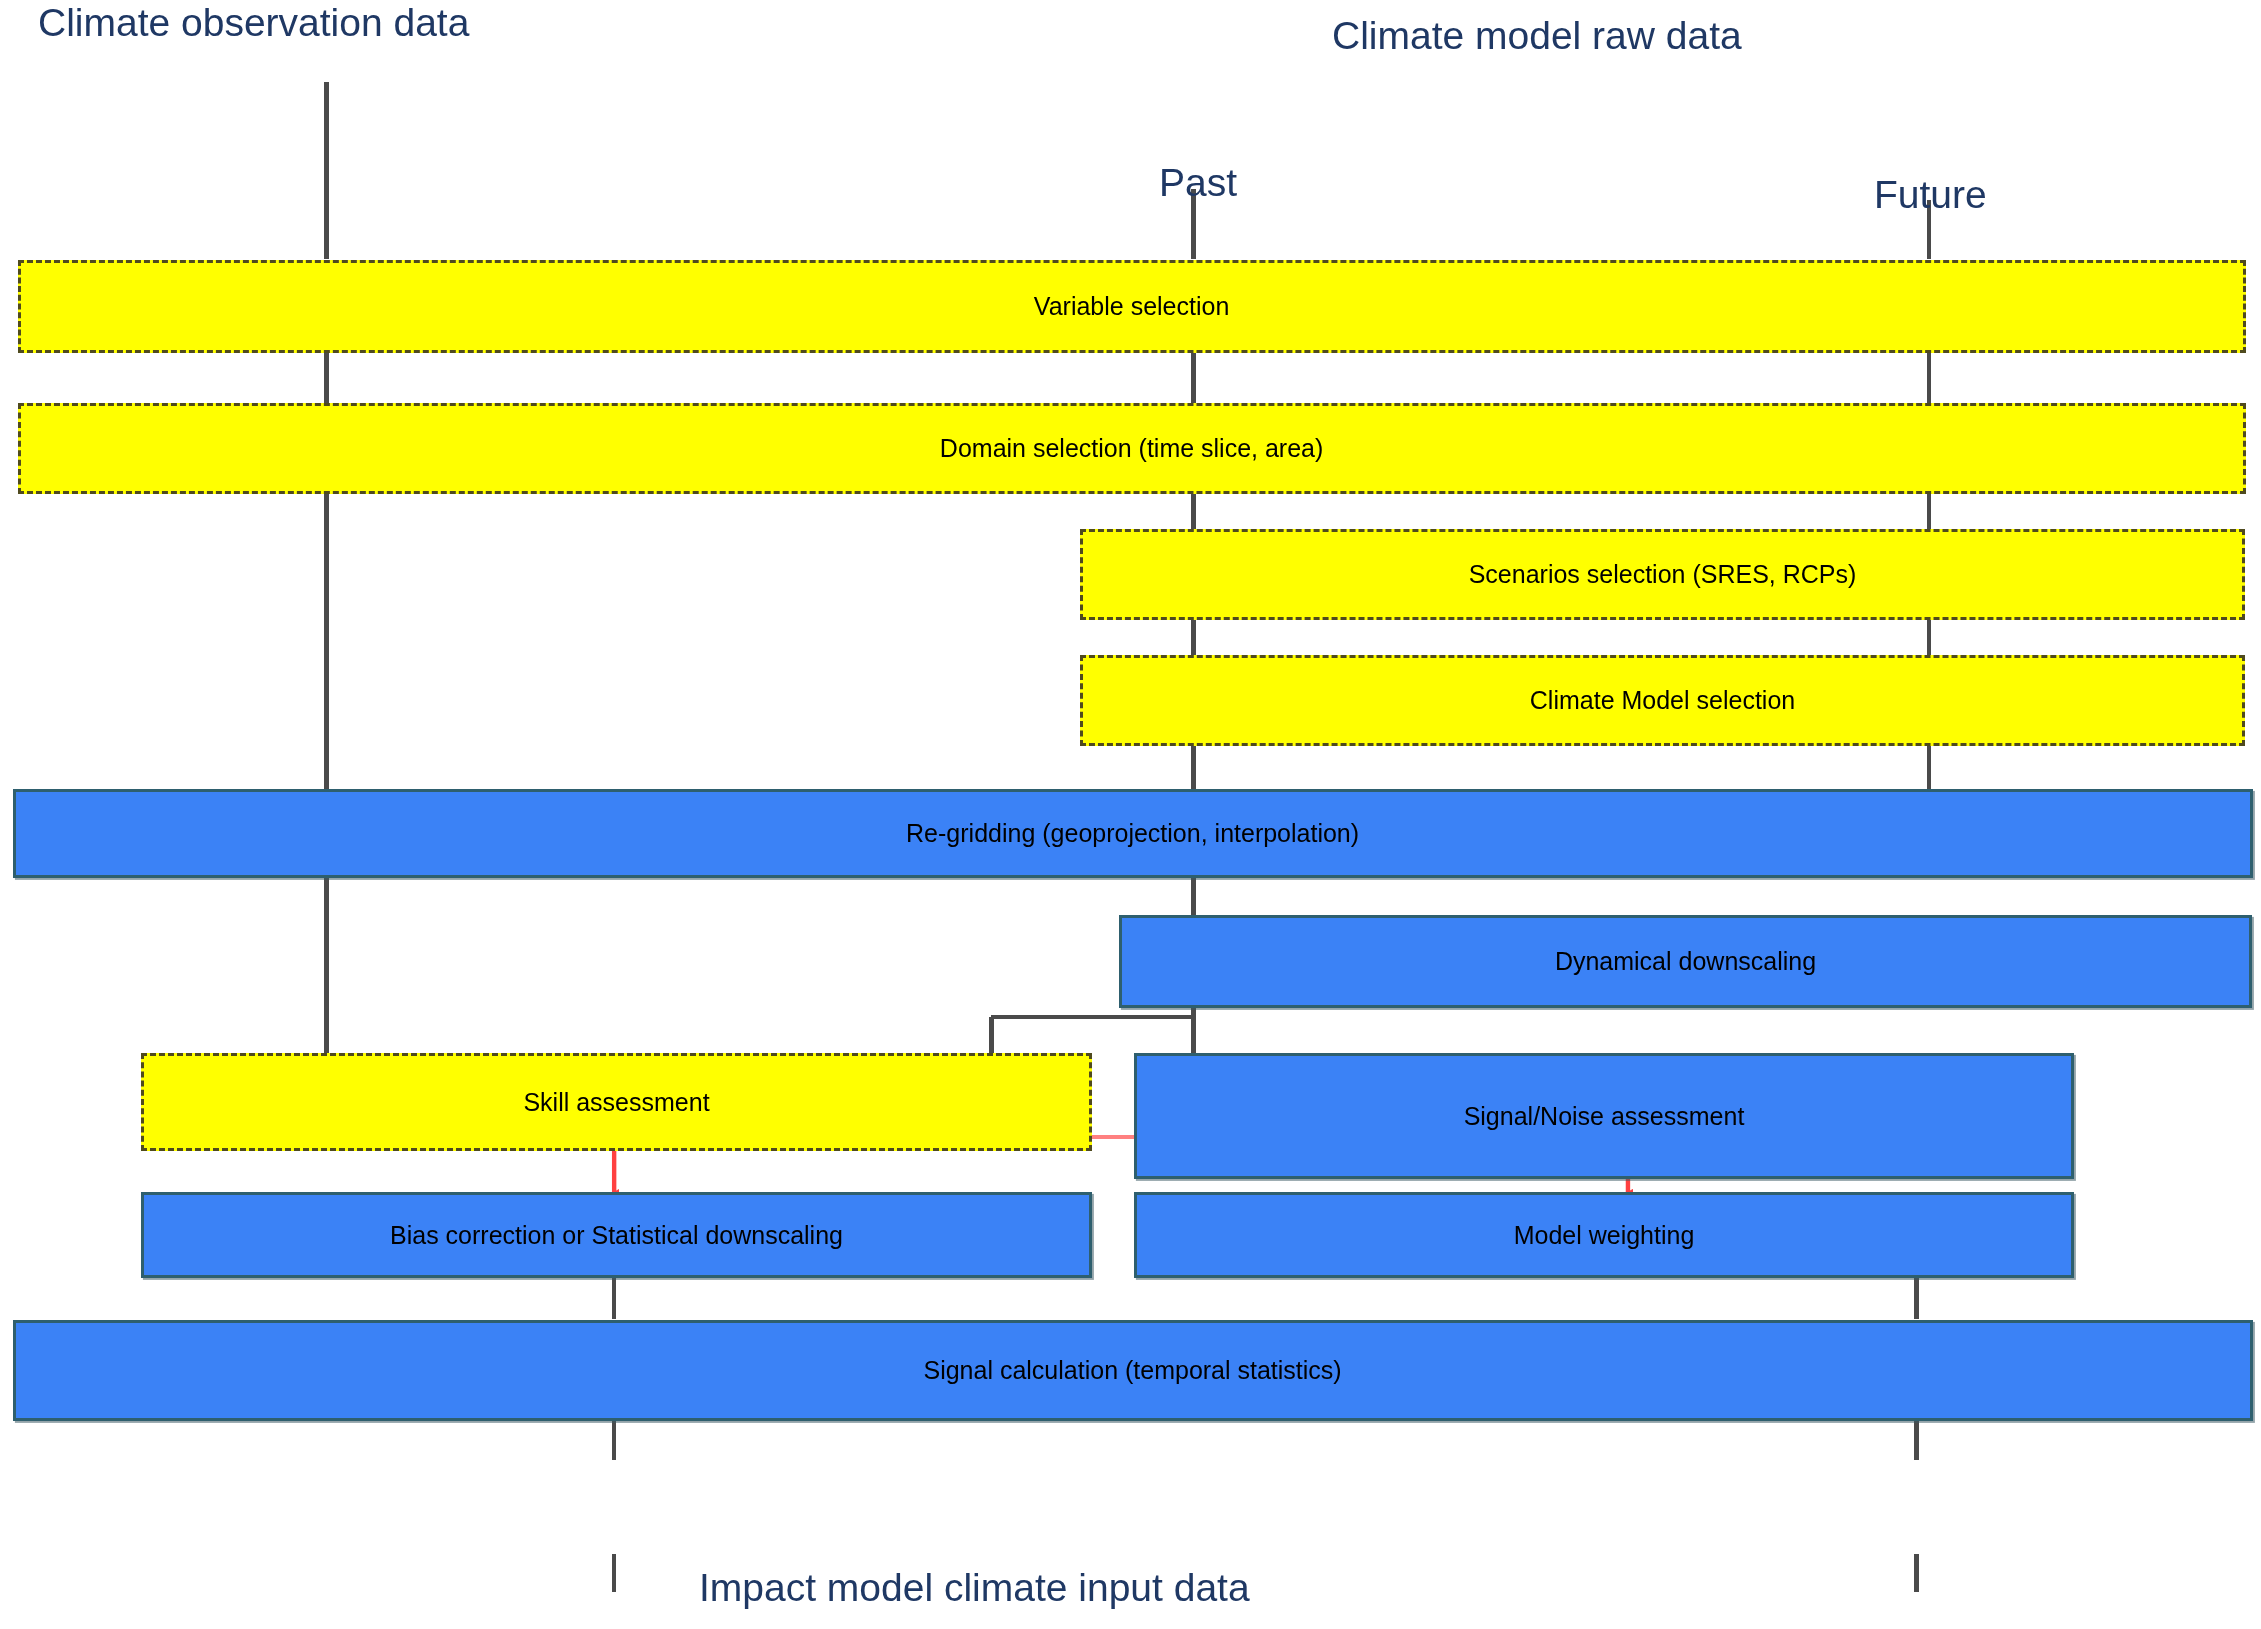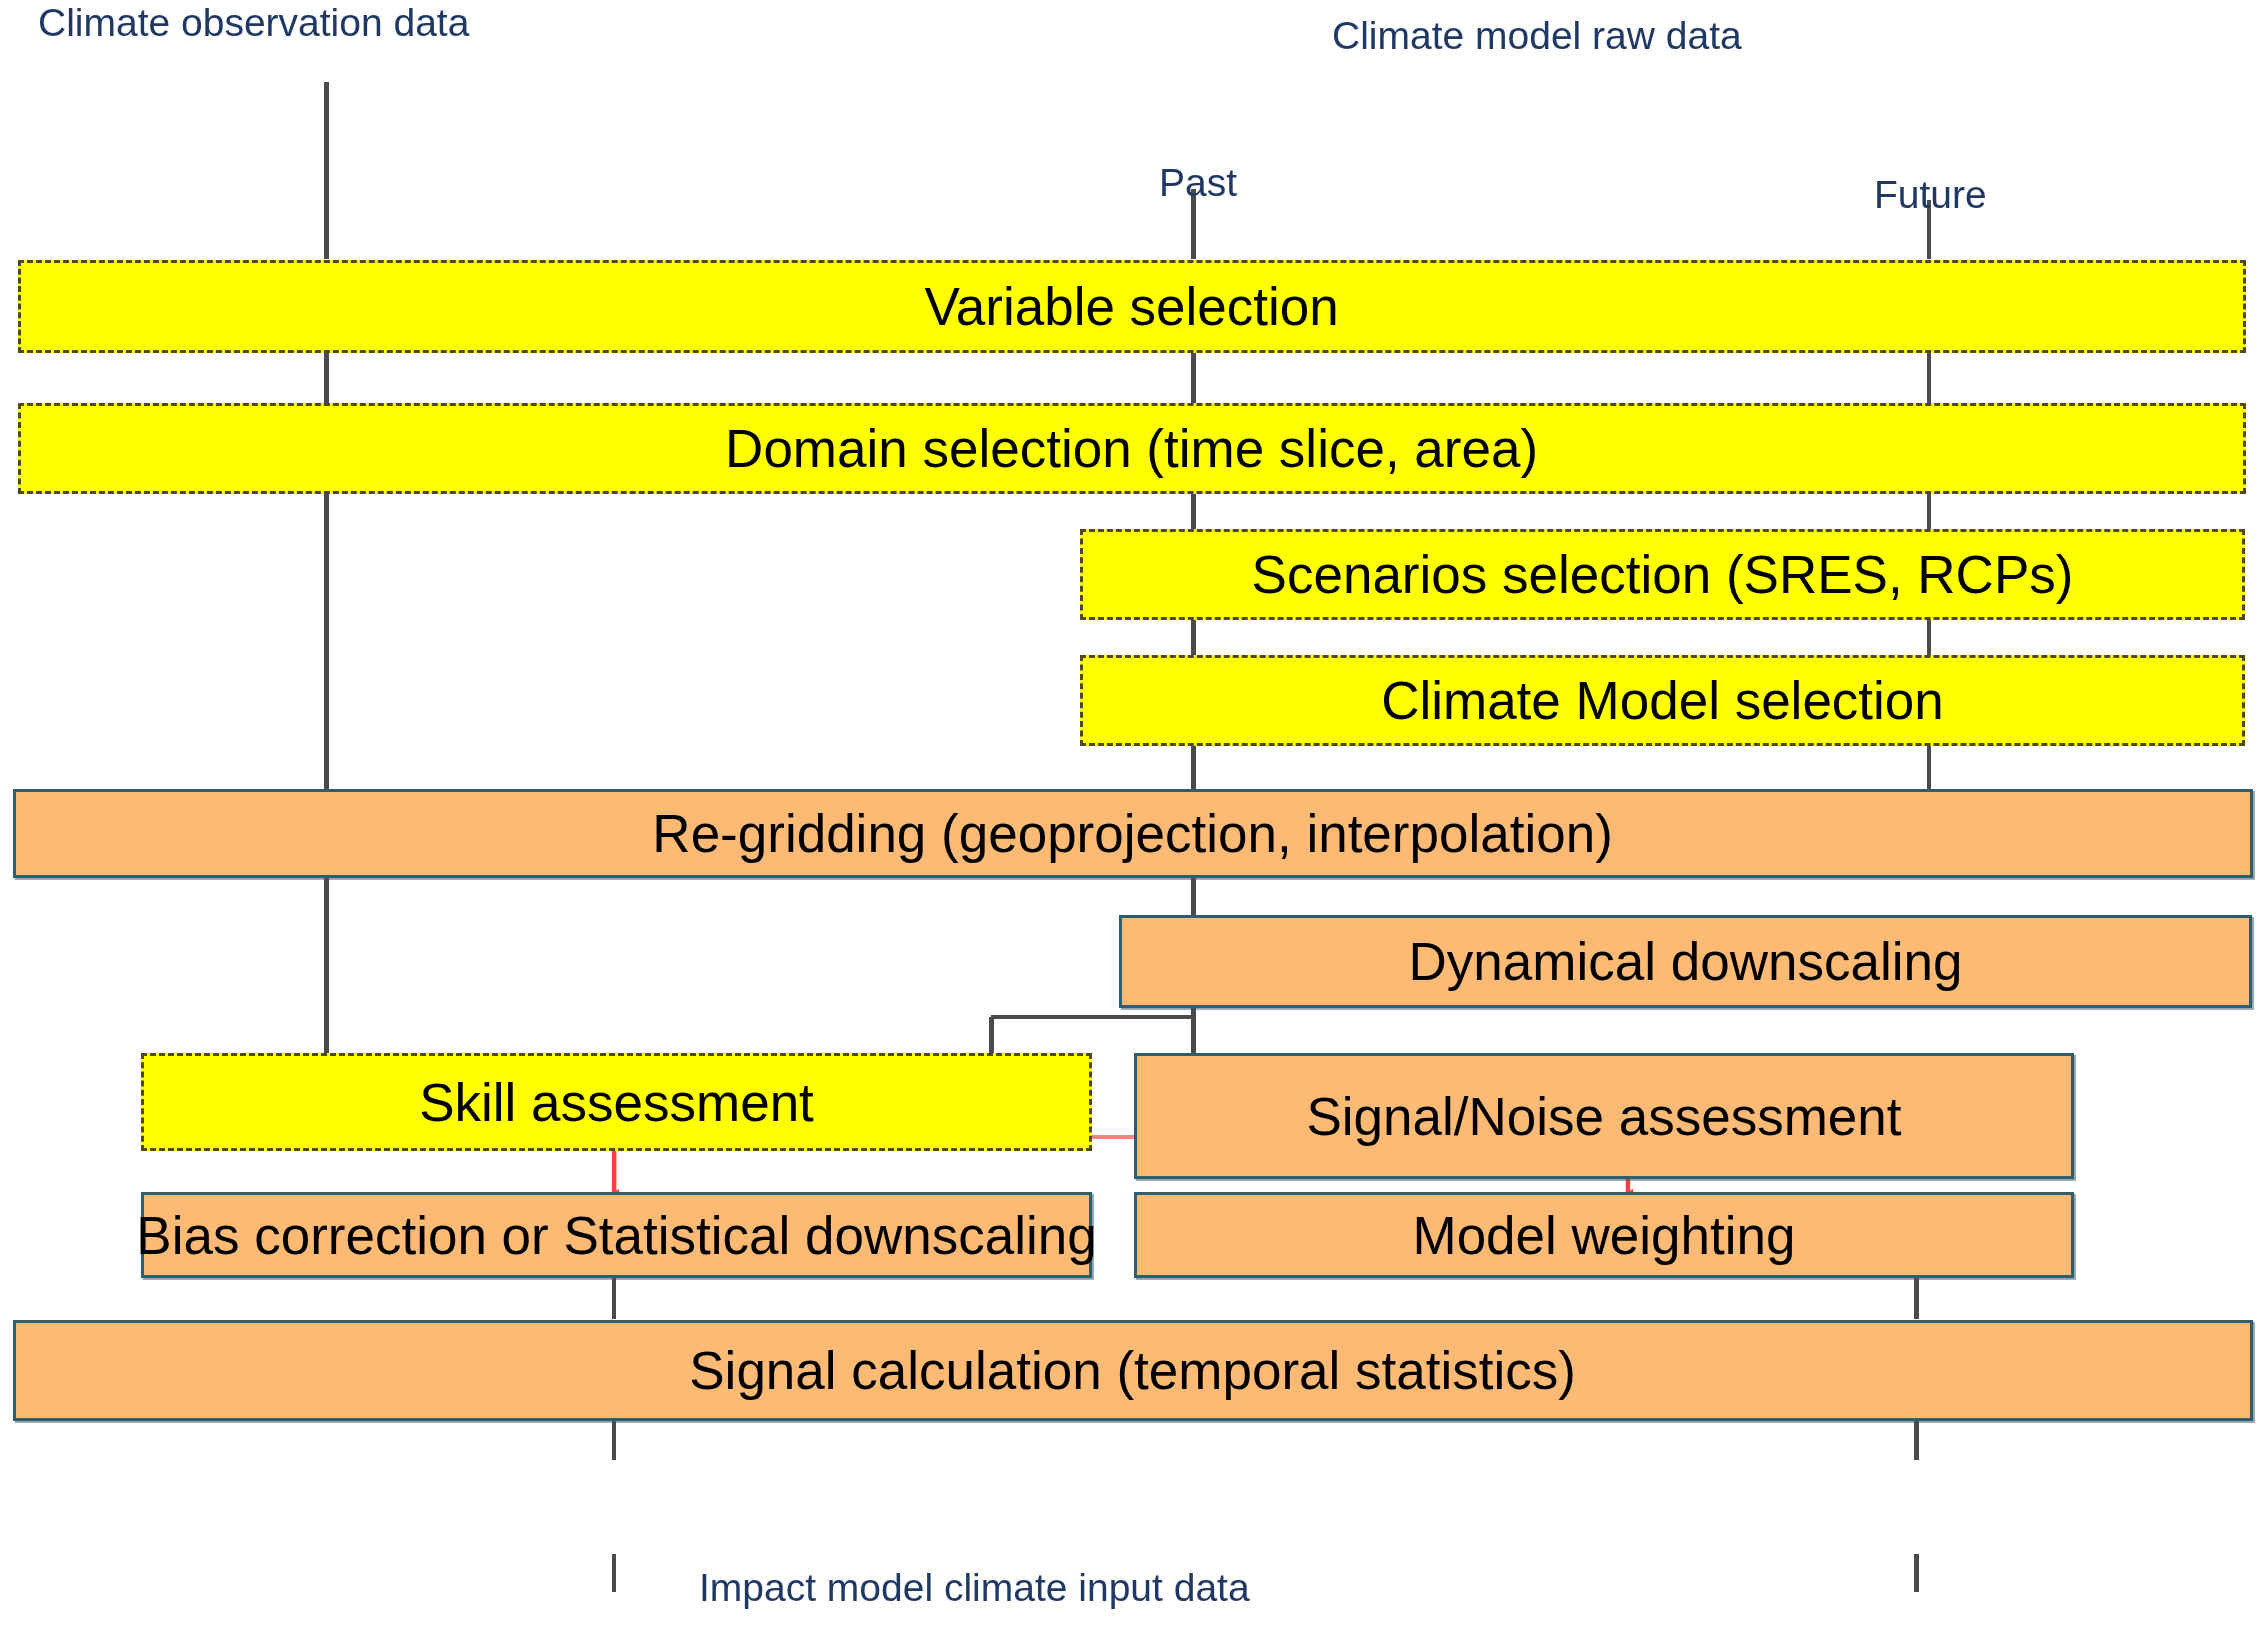--- a/index.html
+++ b/index.html
@@ -30,30 +30,30 @@
     white-space: nowrap;
     line-height: 1;
   }
   .node {
     position: absolute;
     display: flex;
     align-items: center;
     justify-content: center;
     box-sizing: border-box;
     color: #000000;
-    font-size: 53px;
+    font-size: 25px;
     line-height: 1;
     white-space: nowrap;
   }
   .node.yellow {
     background: #FFFF00;
     border: 3.1px dashed #4F4A1E;
   }
   .node.cyan {
-    background: #fdba74;
+    background: #3b82f6;
     border: 3.1px solid #2E5F6E;
     box-shadow: 1.9px 1.9px 0 rgba(60,90,100,0.55);
   }
 </style>
 </head>
 <body>
 
 <div id="canvas">
 
   <svg id="wires" viewBox="0 0 3590 2587">

